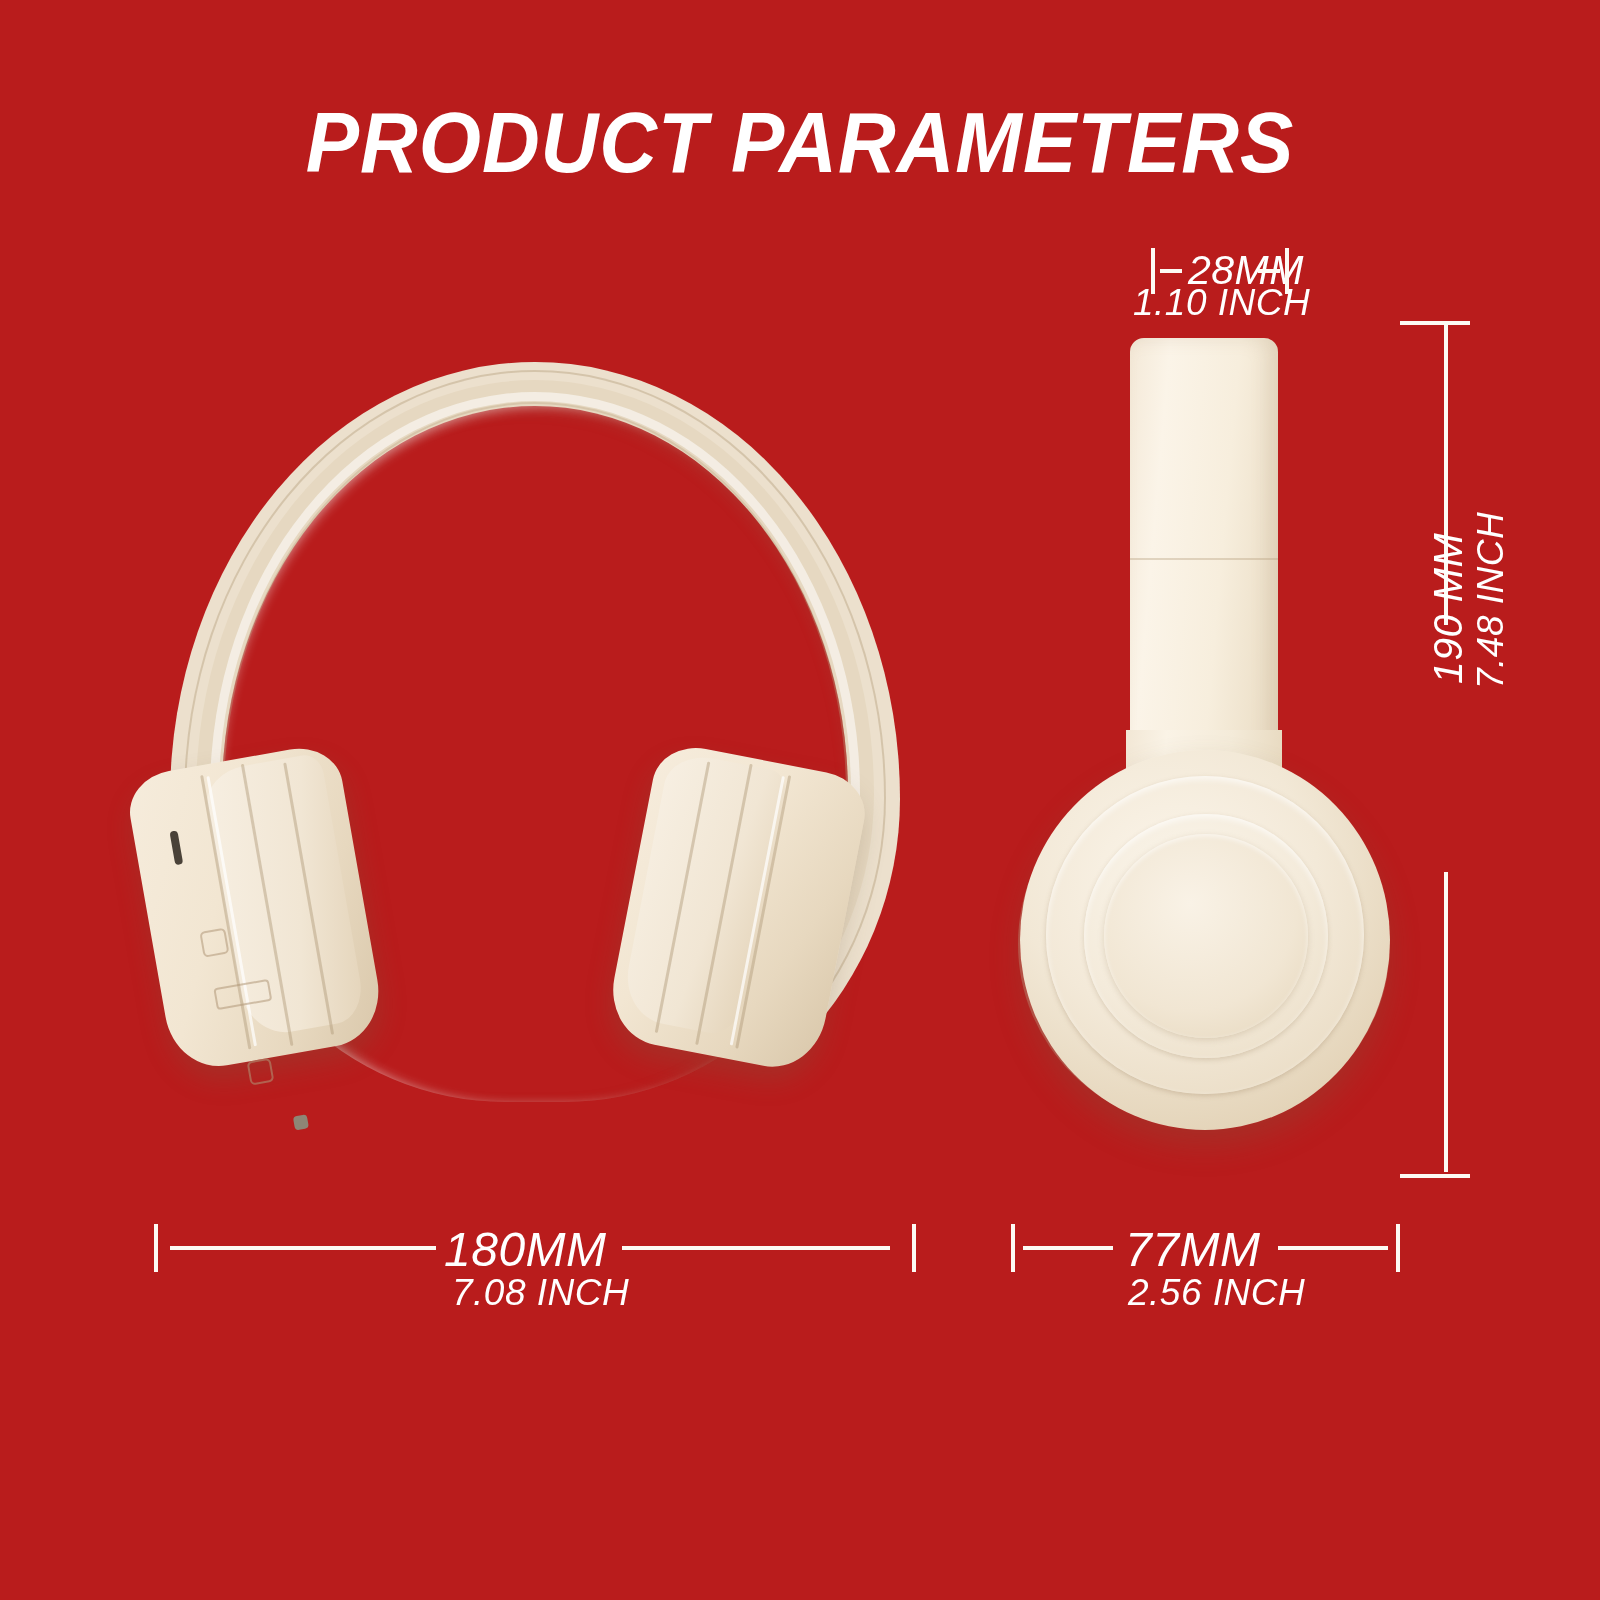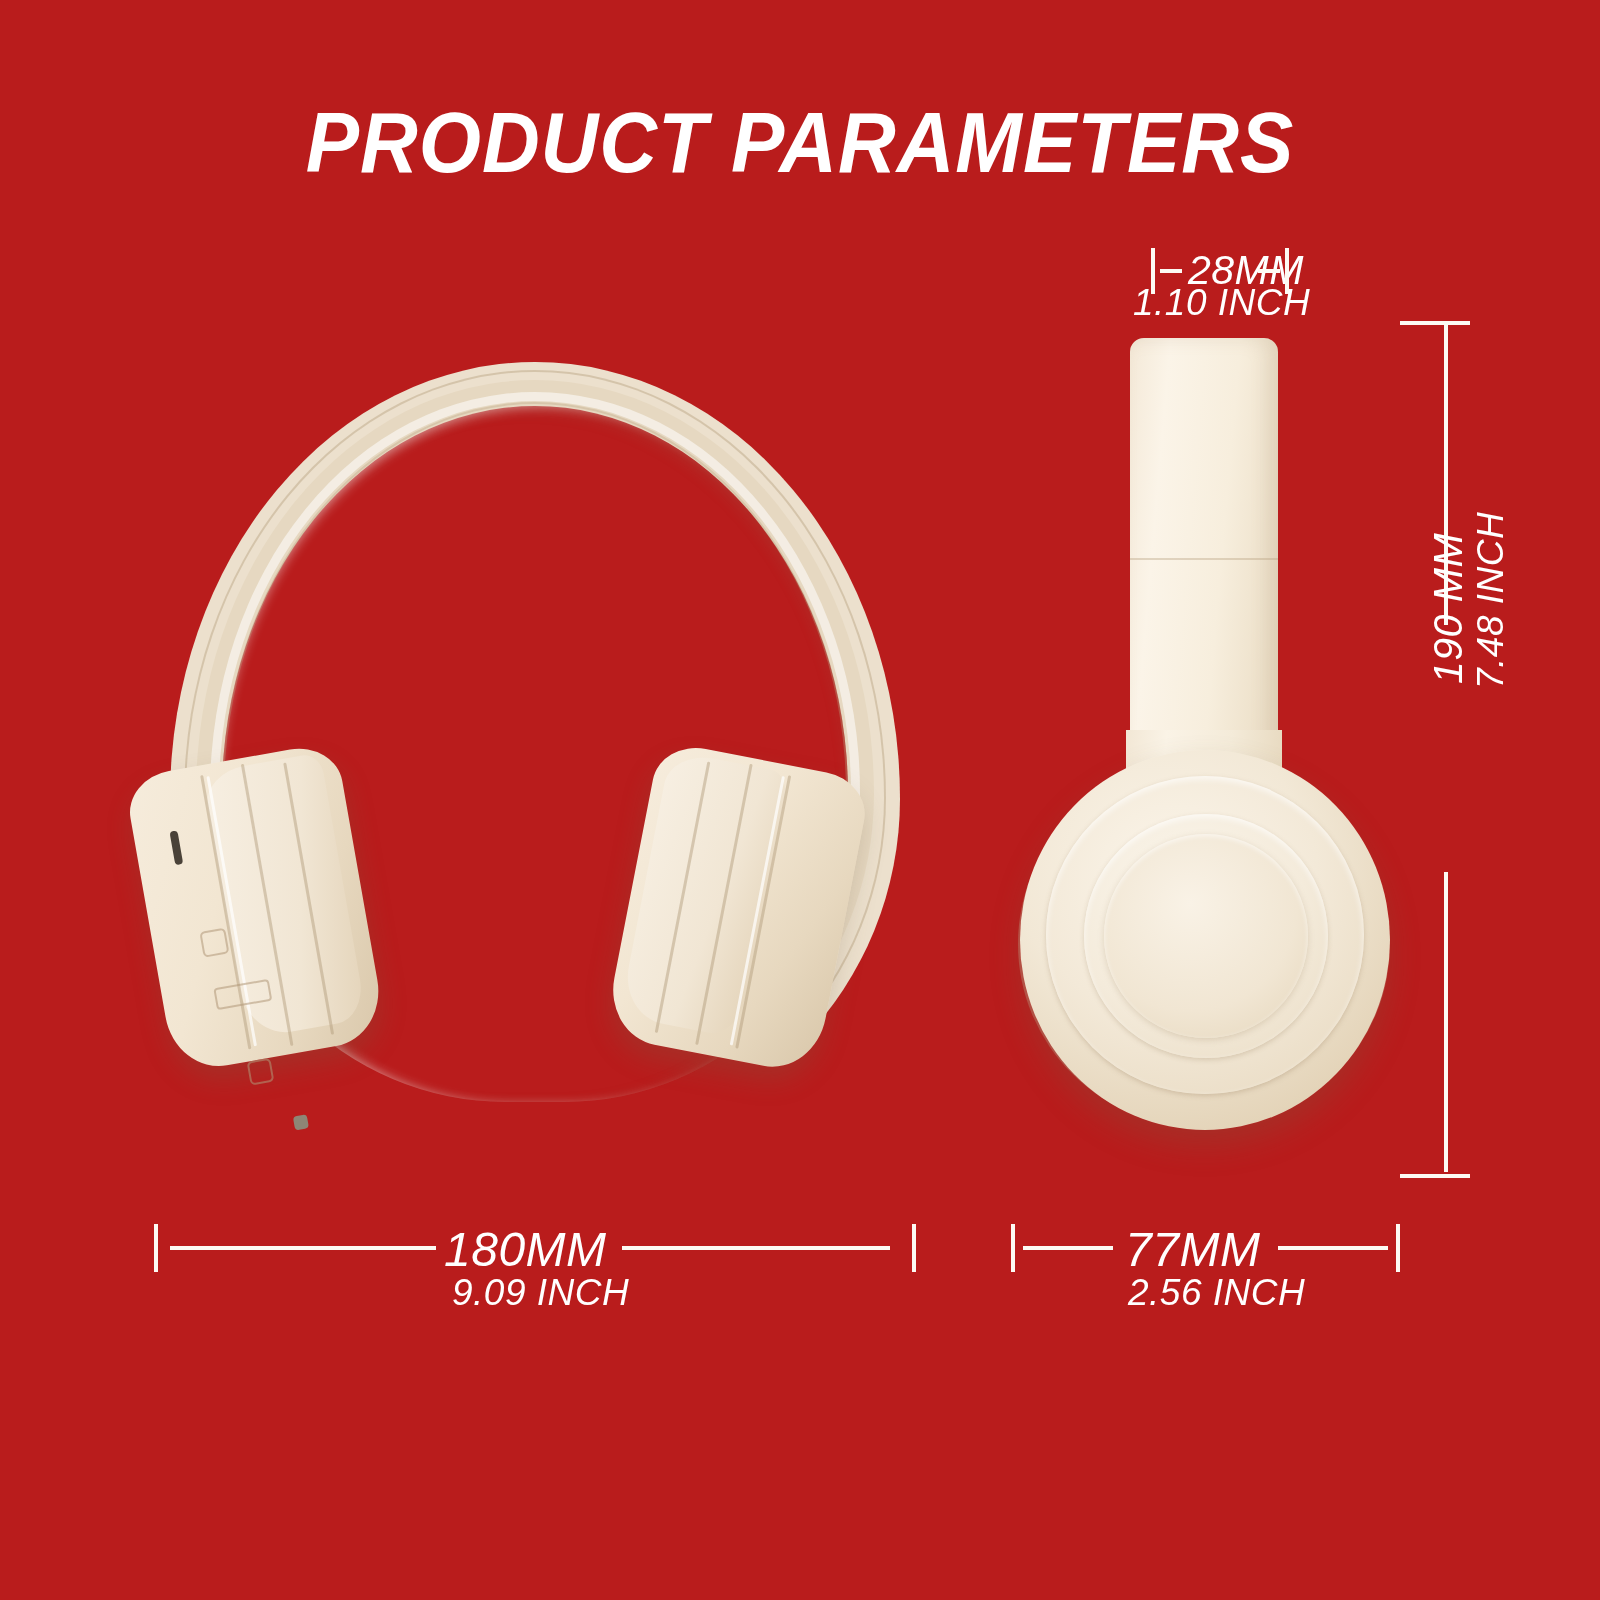--- a/index.html
+++ b/index.html
@@ -327,21 +327,21 @@
                 transform: rotate(-90deg); transform-origin: 22px 22px;
                 text-align:left;">7.48 INCH</div>
   </div>
 
   <div>
     <div class="line-v" style="left: 154px; top: 1224px; height: 48px; background: rgb(253, 250, 243);"></div>
     <div class="line-h" style="left: 170px; top: 1246px; width: 266px; background: rgb(253, 250, 243);"></div>
     <div class="dim-text" style="left:444px; top:1222px; font-size:48px;">180MM</div>
     <div class="line-h" style="left: 622px; top: 1246px; width: 268px; background: rgb(253, 250, 243);"></div>
     <div class="line-v" style="left: 912px; top: 1224px; height: 48px; background: rgb(253, 250, 243);"></div>
-    <div class="dim-text sub" style="left:452px; top:1272px;">9.09 INCH</div>
+    <div class="dim-text sub" style="left:452px; top:1272px;">7.08 INCH</div>
   </div>
 
   <div>
     <div class="line-v" style="left: 1011px; top: 1224px; height: 48px; background: rgb(253, 250, 243);"></div>
     <div class="line-h" style="left: 1023px; top: 1246px; width: 90px; background: rgb(253, 250, 243);"></div>
     <div class="dim-text" style="left:1125px; top:1222px; font-size:48px;">77MM</div>
     <div class="line-h" style="left: 1278px; top: 1246px; width: 110px; background: rgb(253, 250, 243);"></div>
     <div class="line-v" style="left: 1396px; top: 1224px; height: 48px; background: rgb(253, 250, 243);"></div>
     <div class="dim-text sub" style="left:1128px; top:1272px;">2.56 INCH</div>
   </div>

